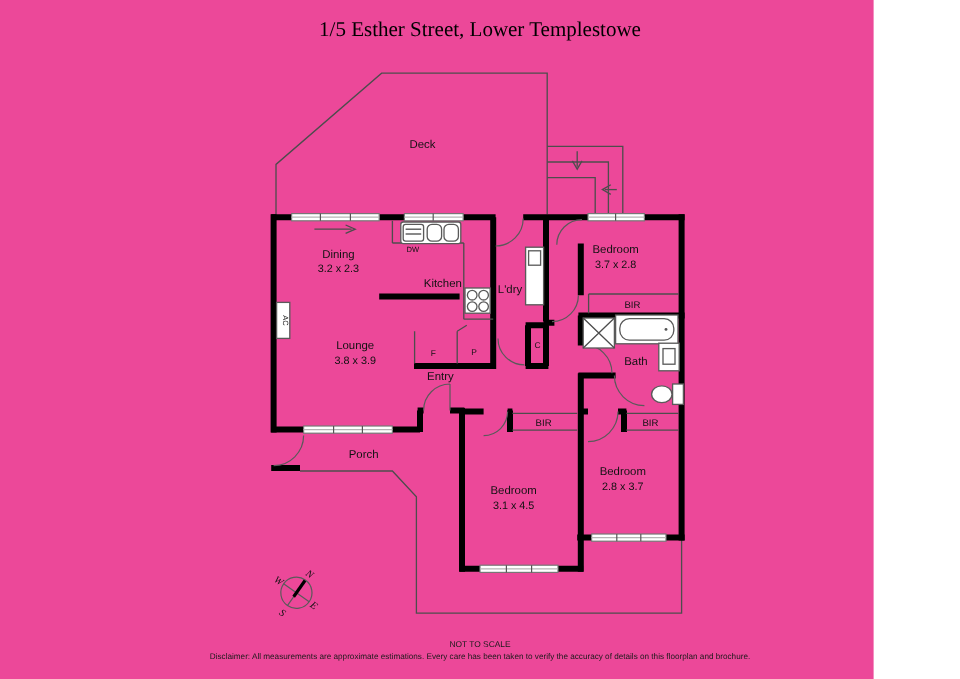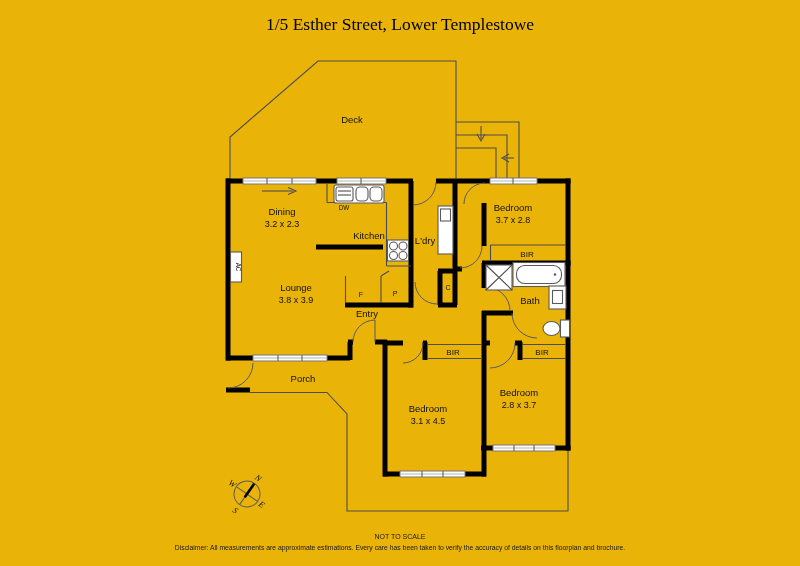--- a/index.html
+++ b/index.html
@@ -1,16 +1,16 @@
 <!DOCTYPE html>
 <html><head>
 <meta charset="utf-8">
 <style>
   html,body{margin:0;padding:0;background:#fff;}
-  .page{position:relative;width:800px;height:566px;background:#eab308;overflow:hidden;
+  .page{position:relative;width:728px;height:566px;background:#ec4899;overflow:hidden;
         font-family:"Liberation Sans",sans-serif;}
   svg{position:absolute;left:0;top:0;}
   
   .wall{stroke:#000;stroke-width:5;fill:none;stroke-linecap:butt;}
   .thin{stroke:#4d4d4d;stroke-width:1.1;fill:none;}
   .door{stroke:#5a5a5a;stroke-width:1;fill:none;}
   .fixt{stroke:#5a5a5a;stroke-width:1.1;fill:#fff;}
   .winbox{fill:#fff;stroke:#777;stroke-width:1;}
   .wintick{stroke:#555;stroke-width:1;}
   .winmid{stroke:#b5b5b5;stroke-width:1;}

